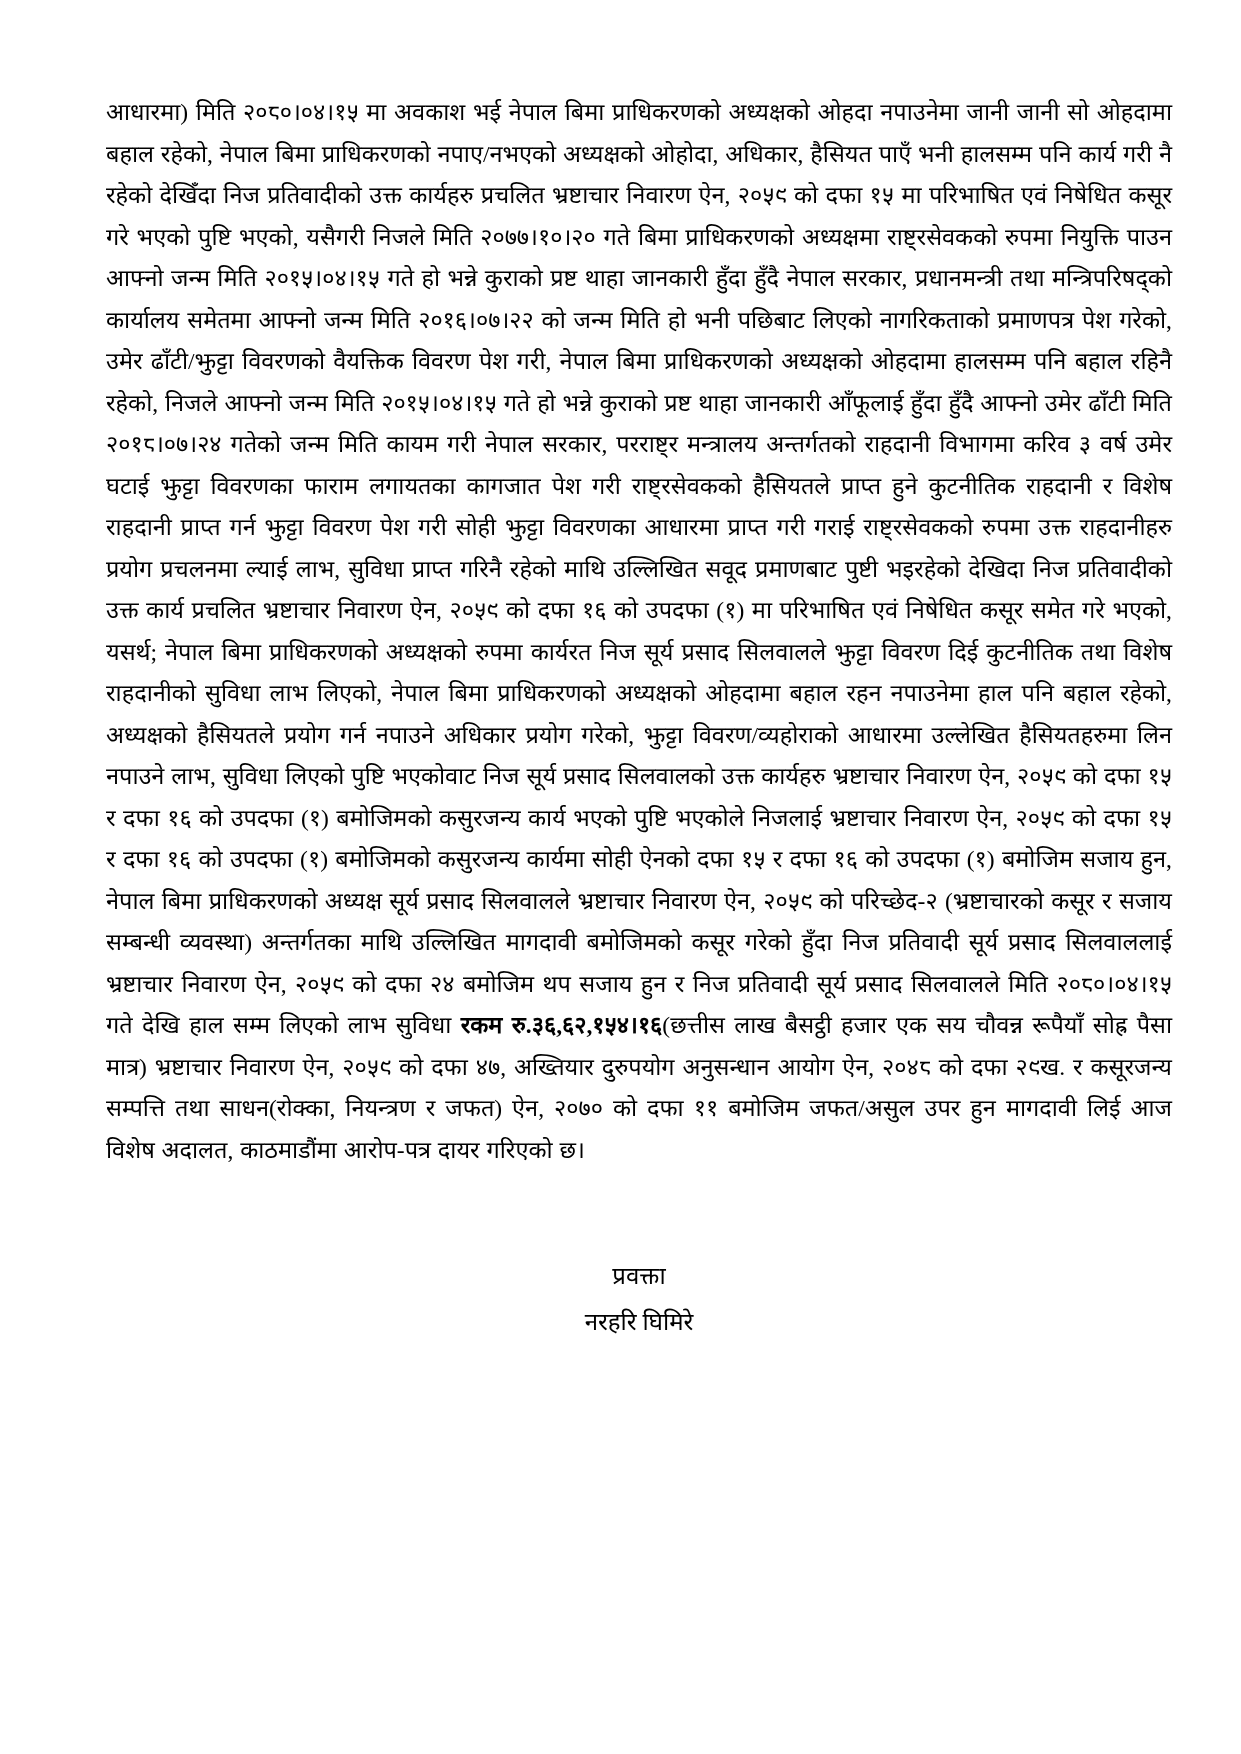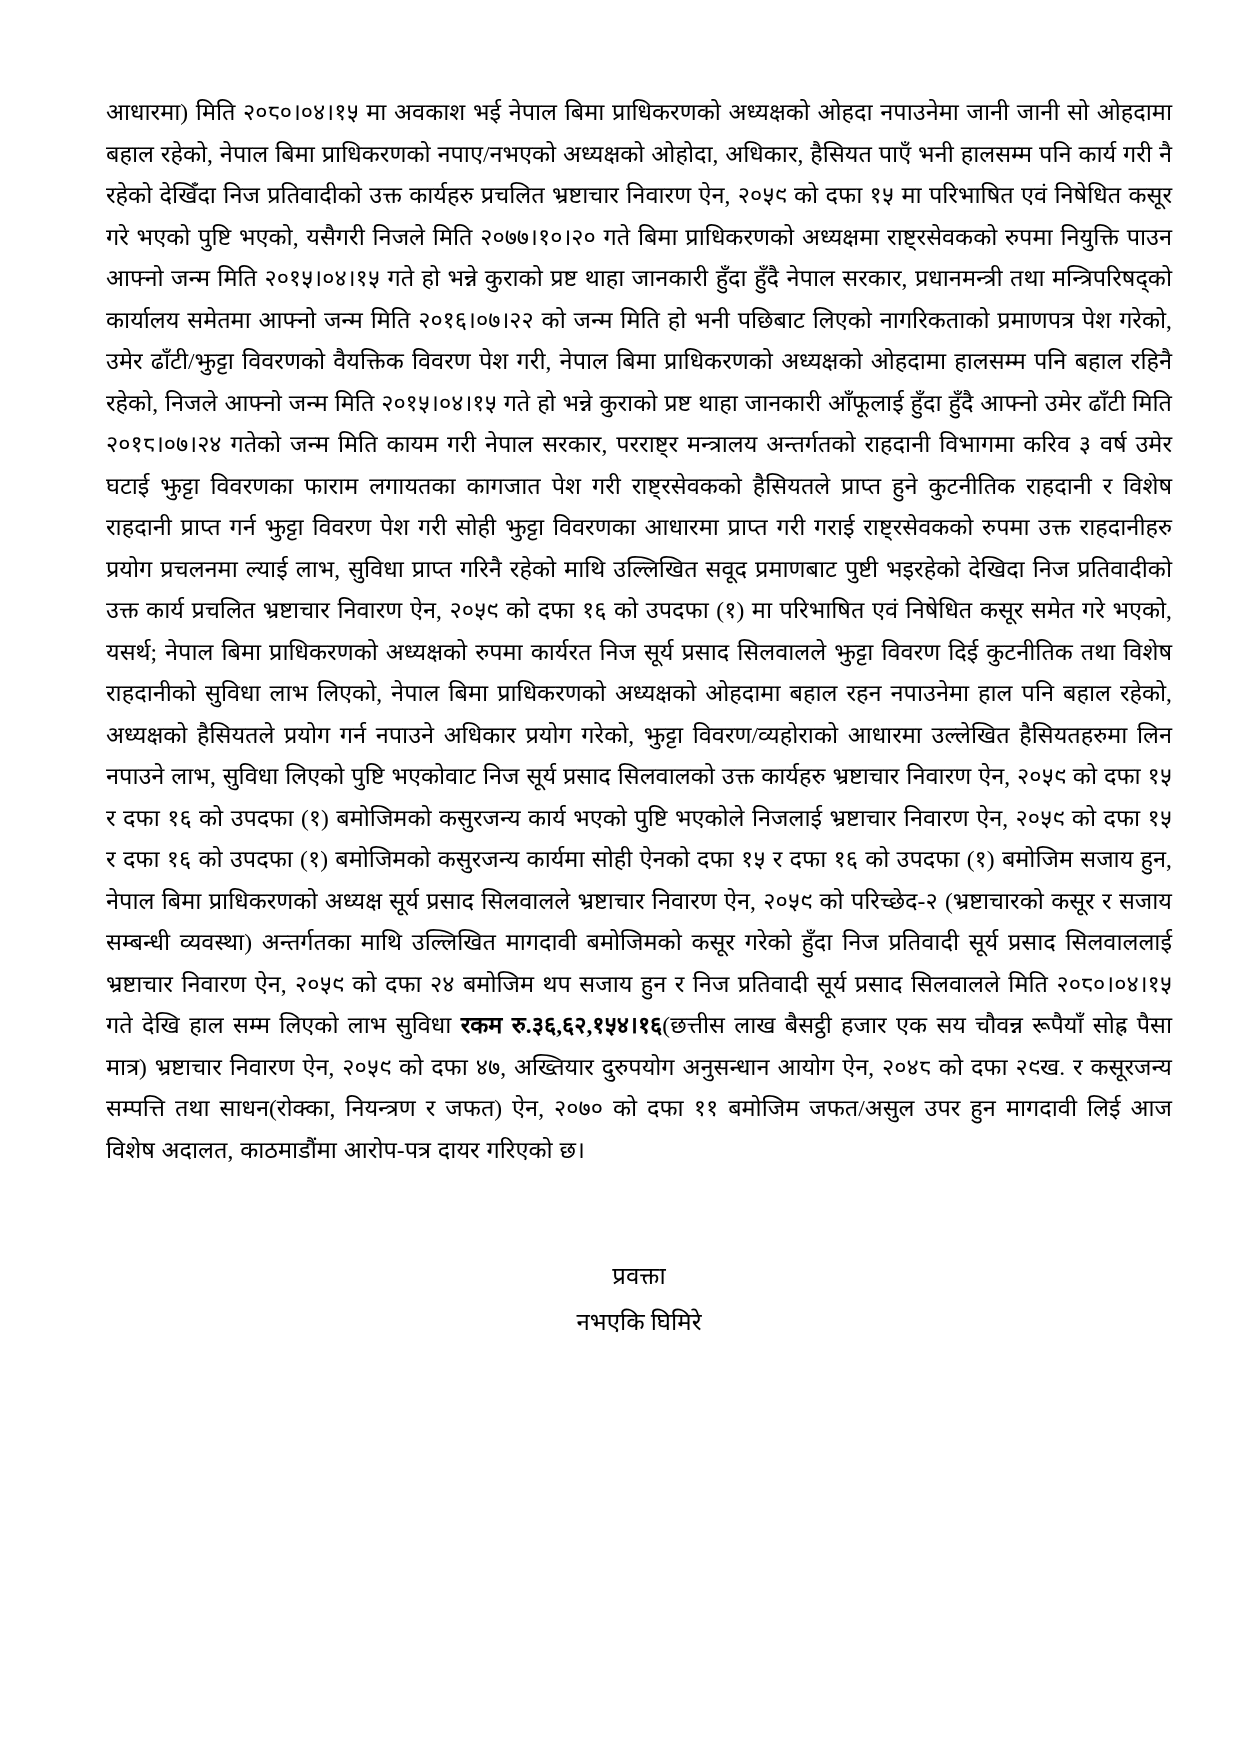--- a/index.html
+++ b/index.html
@@ -50,16 +50,16 @@
 </style>
 </head>
 <body>
 
 <div class="page">
   <div class="content">
     <p class="body-text"><span>आधारमा) मिति २०८०।०४।१५ मा अवकाश भई नेपाल बिमा प्राधिकरणको अध्यक्षको ओहदा नपाउनेमा जानी जानी सो ओहदामा बहाल रहेको, नेपाल बिमा प्राधिकरणको नपाए/नभएको अध्यक्षको ओहोदा, अधिकार, हैसियत पाएँ भनी हालसम्म पनि कार्य गरी नै रहेको देखिँदा निज प्रतिवादीको उक्त कार्यहरु प्रचलित भ्रष्टाचार निवारण ऐन, २०५९ को दफा १५ मा परिभाषित एवं निषेधित कसूर गरे भएको पुष्टि भएको, यसैगरी निजले मिति २०७७।१०।२० गते बिमा प्राधिकरणको अध्यक्षमा राष्ट्रसेवकको रुपमा नियुक्ति पाउन आफ्नो जन्म मिति २०१५।०४।१५ गते हो भन्ने कुराको प्रष्ट थाहा जानकारी हुँदा हुँदै नेपाल सरकार, प्रधानमन्त्री तथा मन्त्रिपरिषद्को कार्यालय समेतमा आफ्नो जन्म मिति २०१६।०७।२२ को जन्म मिति हो भनी पछिबाट लिएको नागरिकताको प्रमाणपत्र पेश गरेको, उमेर ढाँटी/झुट्टा विवरणको वैयक्तिक विवरण पेश गरी, नेपाल बिमा प्राधिकरणको अध्यक्षको ओहदामा हालसम्म पनि बहाल रहिनै रहेको, निजले आफ्नो जन्म मिति २०१५।०४।१५ गते हो भन्ने कुराको प्रष्ट थाहा जानकारी आँफूलाई हुँदा हुँदै आफ्नो उमेर ढाँटी मिति २०१८।०७।२४ गतेको जन्म मिति कायम गरी नेपाल सरकार, परराष्ट्र मन्त्रालय अन्तर्गतको राहदानी विभागमा करिव ३ वर्ष उमेर घटाई झुट्टा विवरणका फाराम लगायतका कागजात पेश गरी राष्ट्रसेवकको हैसियतले प्राप्त हुने कुटनीतिक राहदानी र विशेष राहदानी प्राप्त गर्न झुट्टा विवरण पेश गरी सोही झुट्टा विवरणका आधारमा प्राप्त गरी गराई राष्ट्रसेवकको रुपमा उक्त राहदानीहरु प्रयोग प्रचलनमा ल्याई लाभ, सुविधा प्राप्त गरिनै रहेको माथि उल्लिखित सवूद प्रमाणबाट पुष्टी भइरहेको देखिदा निज प्रतिवादीको उक्त कार्य प्रचलित भ्रष्टाचार निवारण ऐन, २०५९ को दफा १६ को उपदफा (१) मा परिभाषित एवं निषेधित कसूर समेत गरे भएको, यसर्थ; नेपाल बिमा प्राधिकरणको अध्यक्षको रुपमा कार्यरत निज सूर्य प्रसाद सिलवालले झुट्टा विवरण दिई कुटनीतिक तथा विशेष राहदानीको सुविधा लाभ लिएको, नेपाल बिमा प्राधिकरणको अध्यक्षको ओहदामा बहाल रहन नपाउनेमा हाल पनि बहाल रहेको, अध्यक्षको हैसियतले प्रयोग गर्न नपाउने अधिकार प्रयोग गरेको, झुट्टा विवरण/व्यहोराको आधारमा उल्लेखित हैसियतहरुमा लिन नपाउने लाभ, सुविधा लिएको पुष्टि भएकोवाट निज सूर्य प्रसाद सिलवालको उक्त कार्यहरु भ्रष्टाचार निवारण ऐन, २०५९ को दफा १५ र दफा १६ को उपदफा (१) बमोजिमको कसुरजन्य कार्य भएको पुष्टि भएकोले निजलाई भ्रष्टाचार निवारण ऐन, २०५९ को दफा १५ र दफा १६ को उपदफा (१) बमोजिमको कसुरजन्य कार्यमा सोही ऐनको दफा १५ र दफा १६ को उपदफा (१) बमोजिम सजाय हुन, नेपाल बिमा प्राधिकरणको अध्यक्ष सूर्य प्रसाद सिलवालले भ्रष्टाचार निवारण ऐन, २०५९ को परिच्छेद-२ (भ्रष्टाचारको कसूर र सजाय सम्बन्धी व्यवस्था) अन्तर्गतका माथि उल्लिखित मागदावी बमोजिमको कसूर गरेको हुँदा निज प्रतिवादी सूर्य प्रसाद सिलवाललाई भ्रष्टाचार निवारण ऐन, २०५९ को दफा २४ बमोजिम थप सजाय हुन र निज प्रतिवादी सूर्य प्रसाद सिलवालले मिति २०८०।०४।१५ गते देखि हाल सम्म लिएको लाभ सुविधा </span><span class="bold-run">रकम रु.३६,६२,१५४।१६</span><span>(छत्तीस लाख बैसट्ठी हजार एक सय चौवन्न रूपैयाँ सोह्र पैसा मात्र) भ्रष्टाचार निवारण ऐन, २०५९ को दफा ४७, अख्तियार दुरुपयोग अनुसन्धान आयोग ऐन, २०४८ को दफा २९ख. र कसूरजन्य सम्पत्ति तथा साधन(रोक्का, नियन्त्रण र जफत) ऐन, २०७० को दफा ११ बमोजिम जफत/असुल उपर हुन मागदावी लिई आज विशेष अदालत, काठमाडौंमा आरोप-पत्र दायर गरिएको छ।</span></p>
 
     <div class="signature-block">
       <span class="signature-title">प्रवक्ता</span>
-      <span class="signature-name">नभएकि घिमिरे</span>
+      <span class="signature-name">नरहरि घिमिरे</span>
     </div>
   </div>
 </div>
 
 </body></html>

